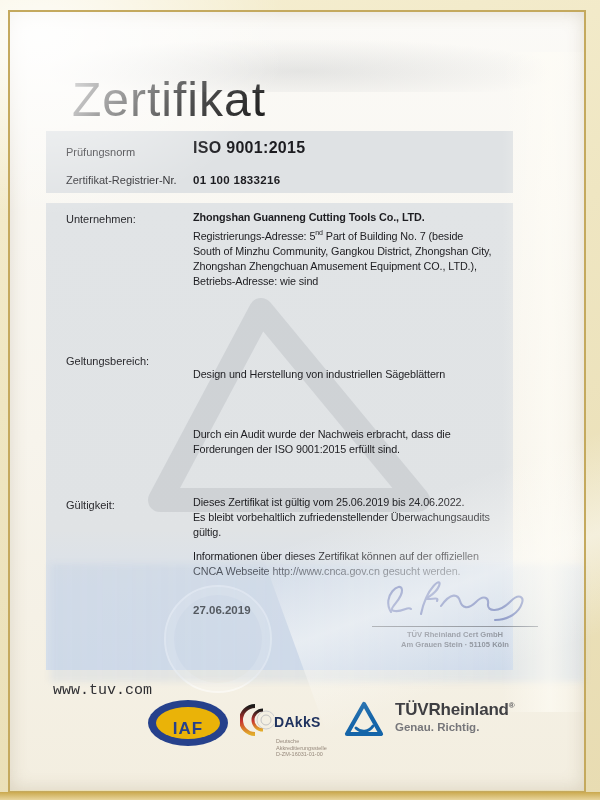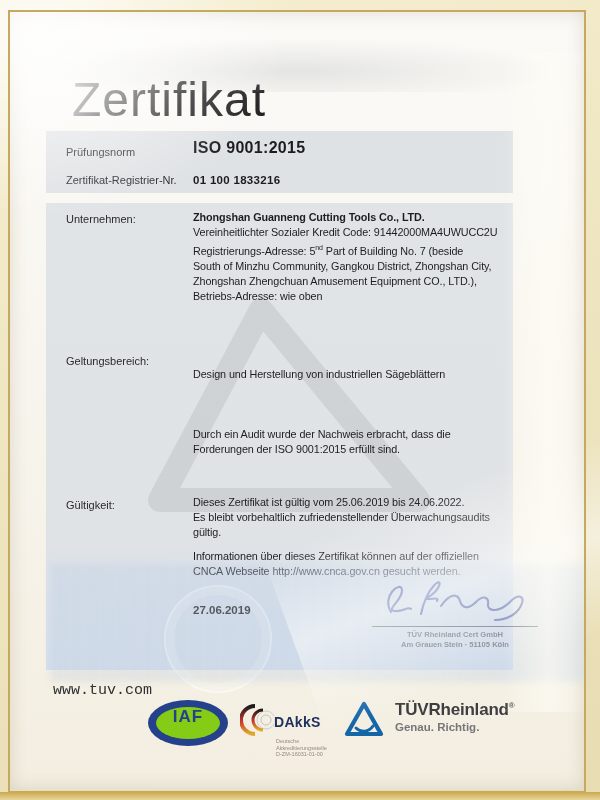--- a/index.html
+++ b/index.html
@@ -42,22 +42,22 @@
   
   .date { position:absolute; left:183px; top:592px; font-size:11.5px; font-weight:bold; color:#222; }
   .sig-block { position:absolute; left:362px; top:560px; width:166px; text-align:center; }
   .sig-line { border-top:1.2px solid #3c3c40; margin-top:-6px; }
   .issuer { font-size:7.6px; line-height:10px; color:#4c4c52; margin-top:3px; font-weight:bold; }
 
   
   .website { position:absolute; left:43px; top:670px; font-size:15px; color:#2e2e32;font-family:Liberation Mono, monospace; }
   .iaf { position:absolute; left:138px; top:688px; width:80px; height:46px;
     background:#26418c; border-radius:50%; display:flex; align-items:center; justify-content:center; }
-  .iaf-inner { width:64px; height:32px; background:#84cc16; border-radius:50%;
-    display:flex; align-items:flex-start; justify-content:center; }
+  .iaf-inner { width:64px; height:32px; background:#eab308; border-radius:50%;
+    display:flex; align-items:flex-end; justify-content:center; }
   .iaf-inner span { font-size:17px; font-weight:bold; color:#26418c; letter-spacing:1px; }
   .dakks { position:absolute; left:230px; top:690px; width:105px; }
   .dakks-row { display:flex; align-items:center; }
   .dakks-word { font-size:14px; font-weight:bold; color:#20335f; margin-top:3px; letter-spacing:.3px; }
   .dakks-sub { margin-left:36px; font-size:5.5px; line-height:6.5px; color:#96897c; }
   .tuvlogo { position:absolute; left:333px; top:688px; display:flex; align-items:flex-start; }
   .tuv-text { margin-left:10px; }
   .tuv-brand { font-size:17px; font-weight:bold; color:#3e3e42; letter-spacing:-.2px; }
   .tuv-brand sup { font-size:8px; }
   .tuv-tag { font-size:11.5px; font-weight:bold; color:#76767a; margin-top:1px; }
@@ -97,27 +97,26 @@
     <div class="band band2">
 
       <svg class="wm" width="290" height="220" viewBox="0 0 290 220">
         <path d="M115,12 L272,202 L14,202 Z" fill="none" stroke="rgba(158,163,170,0.26)" stroke-width="24" stroke-linejoin="round"></path>
       </svg>
       <div class="stamp"></div>
 
       <div class="label" style="top:10px;">Unternehmen:</div>
       <div class="valcol txt" style="top:7px; width:330px;">
         <div class="b">Zhongshan Guanneng Cutting Tools Co., LTD.</div>
-        <div>Vereinheitlichter Sozialer Kredit Code: 91442000MA4UWUCC2U</div>
         <div><span>Registrierungs-Adresse: 5</span><sup class="ord">nd</sup><span> Part of Building No. 7 (beside</span></div>
         <div>
             <div>South of Minzhu Community, Gangkou District, Zhongshan City,</div>
             <div>Zhongshan Zhengchuan Amusement Equipment CO., LTD.),</div>
           </div>
-        <div>Betriebs-Adresse: wie oben</div>
+        <div>Betriebs-Adresse: wie sind</div>
       </div>
 
       <div class="label" style="top:152px;">Geltungsbereich:</div>
       <div class="valcol txt" style="top:164px; width:330px;">Design und Herstellung von industriellen Sägeblättern</div>
 
       <div class="valcol txt" style="top:224px; width:330px;">
           <div>Durch ein Audit wurde der Nachweis erbracht, dass die</div>
           <div>Forderungen der ISO 9001:2015 erfüllt sind.</div>
         </div>
 

